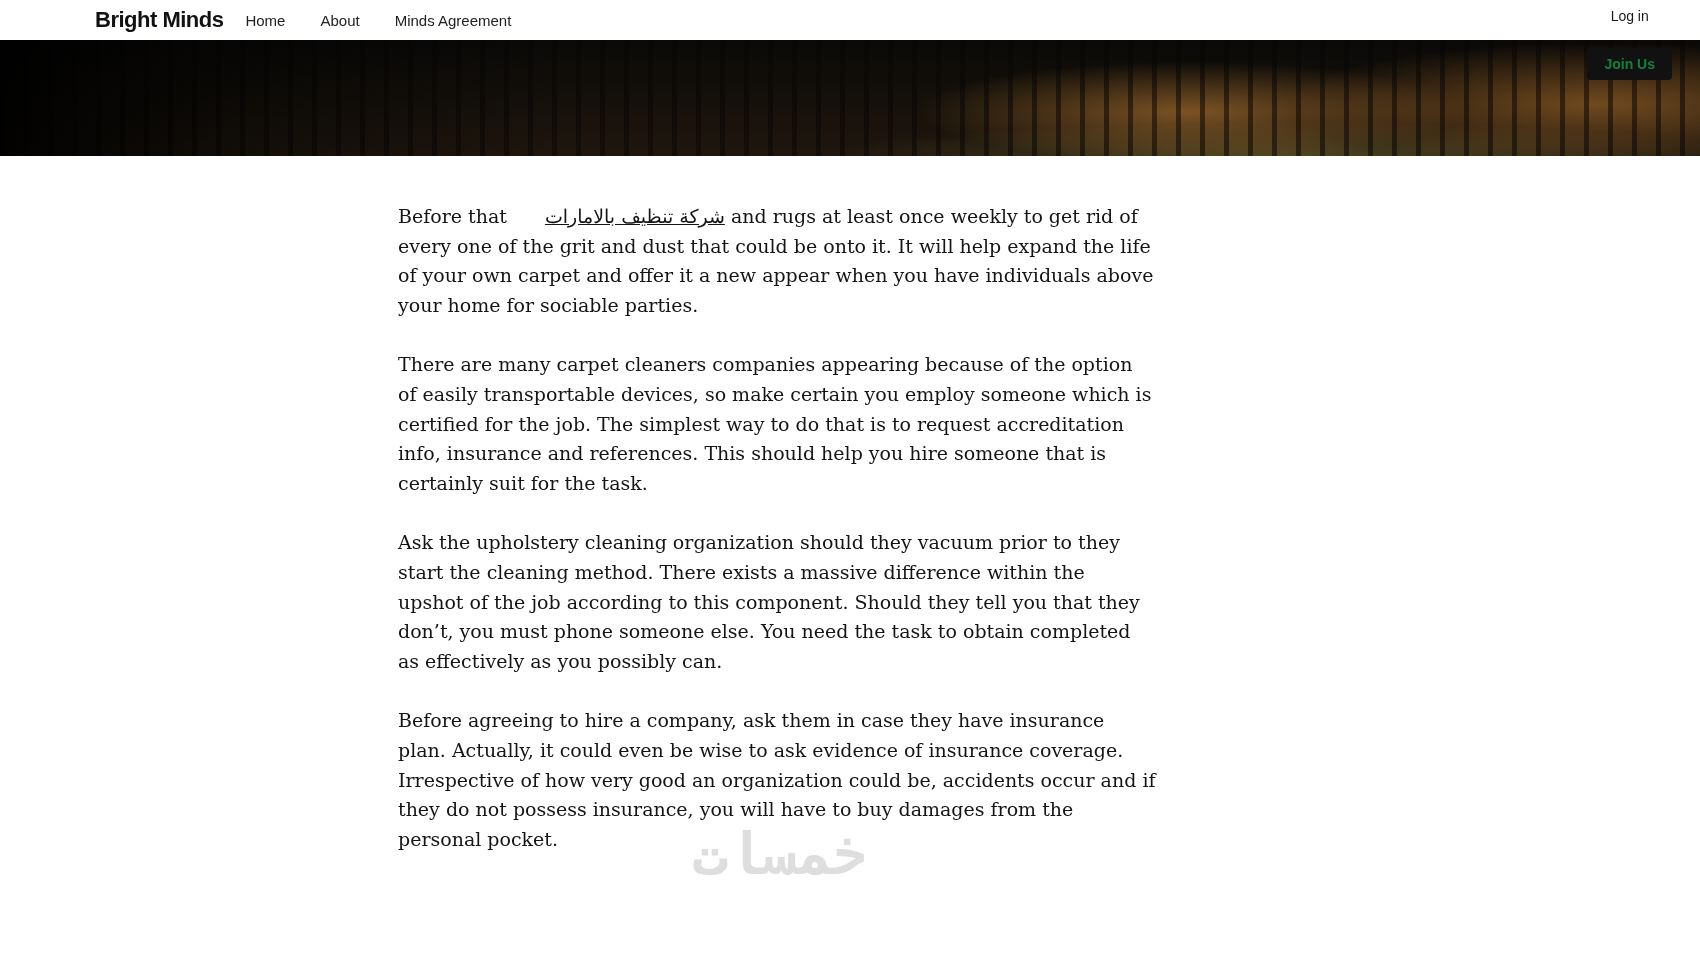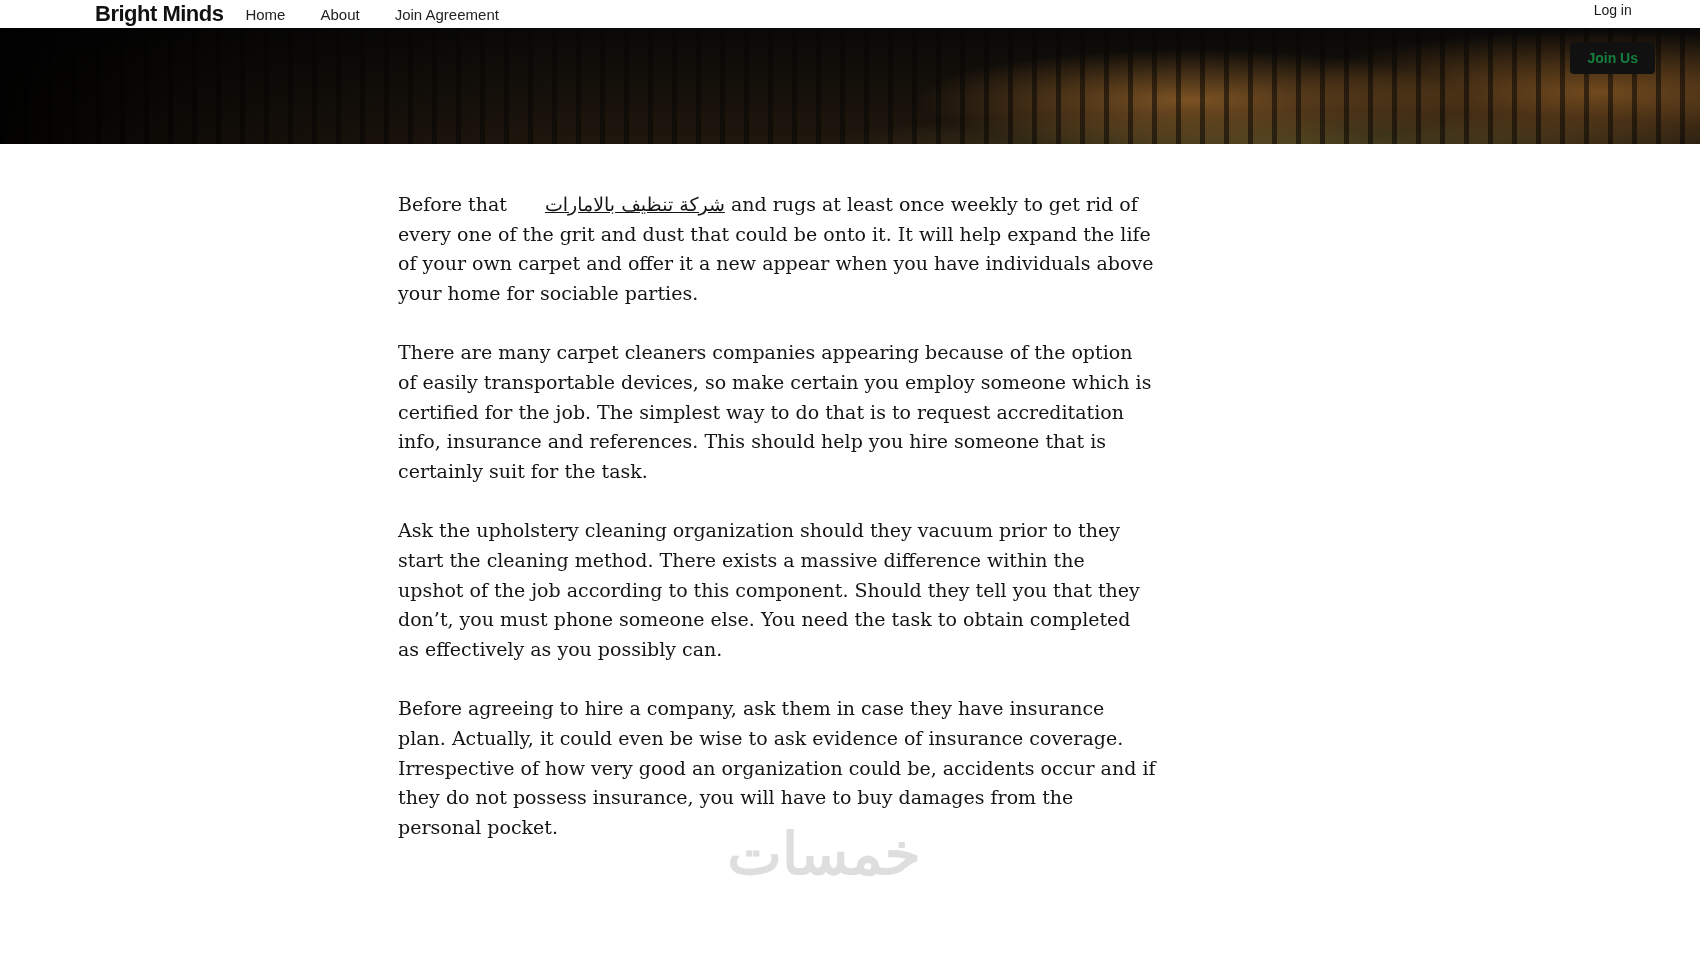--- a/index.html
+++ b/index.html
@@ -8,25 +8,25 @@
     width: 1700px;
     height: 970px;
     position: relative;
     overflow: hidden;
     font-family: "Liberation Sans", sans-serif;
     color: #1a1a1a;
   }
 
   
   .topnav {
-    height: 28px;
+    height: 40px;
     display: flex;
     align-items: center;
     background: #ffffff;
-    padding: 0 45px 0 95px;
+    padding: 0 28px 0 95px;
     position: relative;
     z-index: 2;
   }
   .brand {
     font-size: 22px;
     font-weight: 800;
     letter-spacing: -0.5px;
     color: #111111;
     cursor: pointer;
     white-space: nowrap;
@@ -106,40 +106,40 @@
   .arabic-link {
     color: #151515;
     text-decoration: underline;
     cursor: pointer;
     margin-left: 32px;
   }
 
   
   .watermark {
     position: absolute;
-    left: 824px;
+    left: 780px;
     top: 820px;
     transform: translateX(-50%);
-    font-family: Liberation Serif, serif;
+    font-family: Liberation Mono, monospace;
     font-size: 58px;
     font-weight: 700;
     color: #dedede;
     pointer-events: none;
     white-space: nowrap;
   }
 </style>
 </head>
 <body>
 
 <header class="topnav">
   <div class="brand">Bright Minds</div>
   <nav class="nav-links">
     <a href="#" class="nav-link">Home</a>
     <a href="#" class="nav-link">About</a>
-    <a href="#" class="nav-link">Join Agreement</a>
+    <a href="#" class="nav-link">Minds Agreement</a>
   </nav>
   <div class="nav-right">
     <span class="moon-btn">
       <svg width="19" height="19" viewBox="0 0 24 24" aria-hidden="true">
         <path d="M21 12.79A9 9 0 1 1 11.21 3 7 7 0 0 0 21 12.79z" fill="#15162c"></path>
       </svg>
     </span>
     <a href="#" class="login-link">Log in</a>
     <button class="join-btn">Join Us</button>
   </div>

